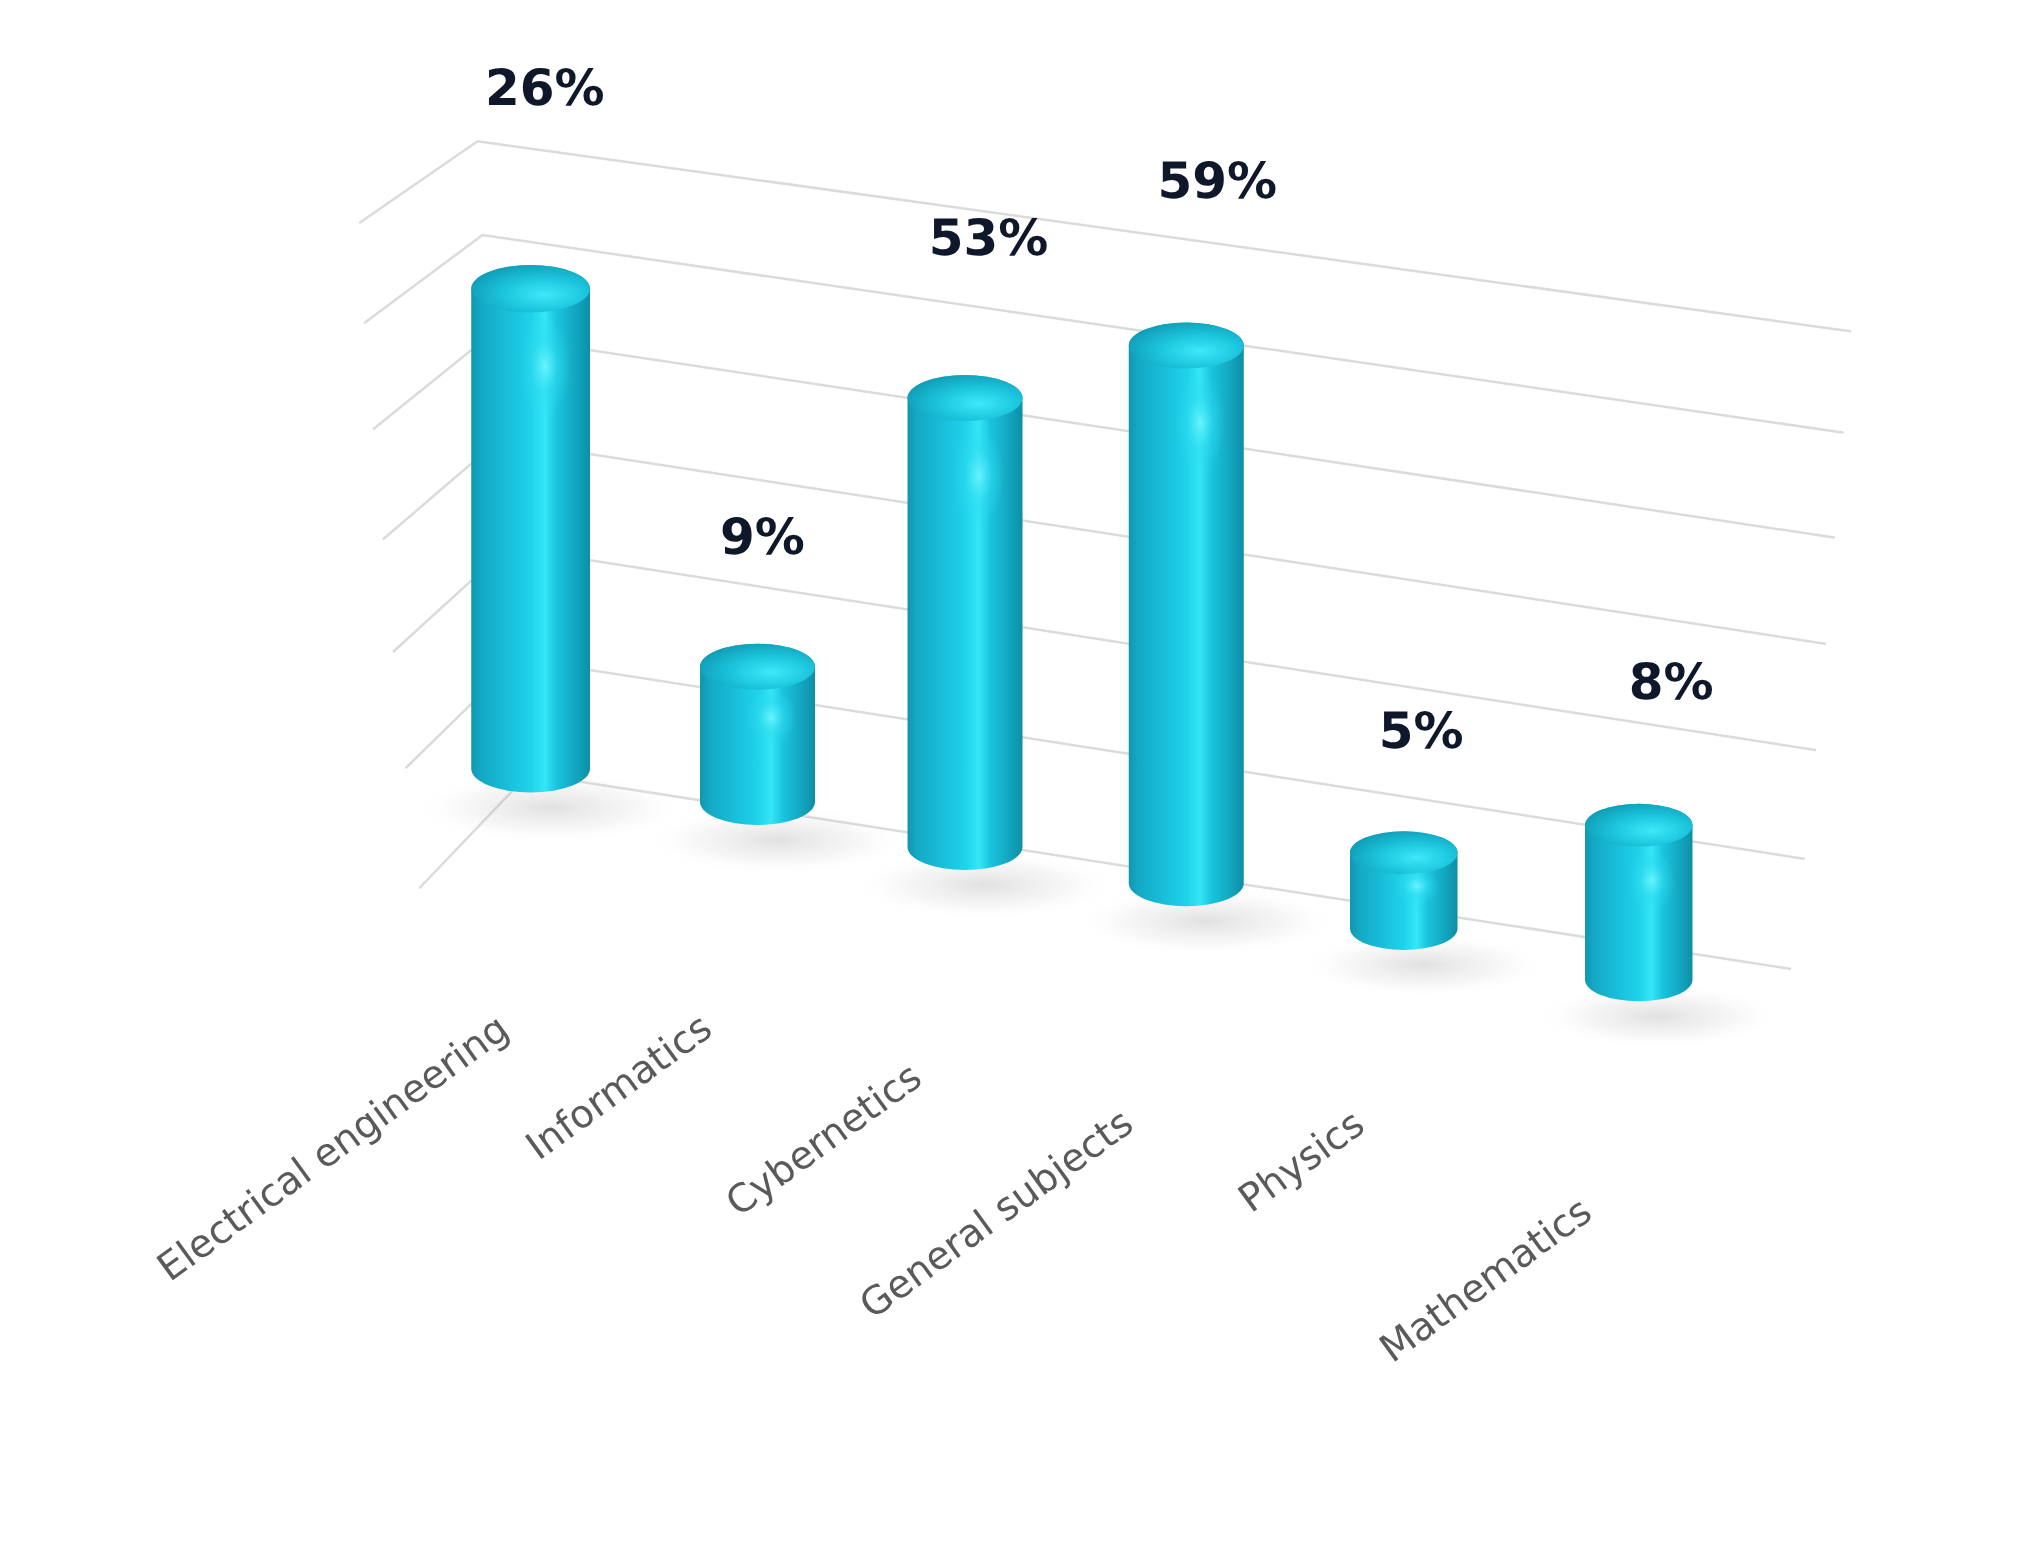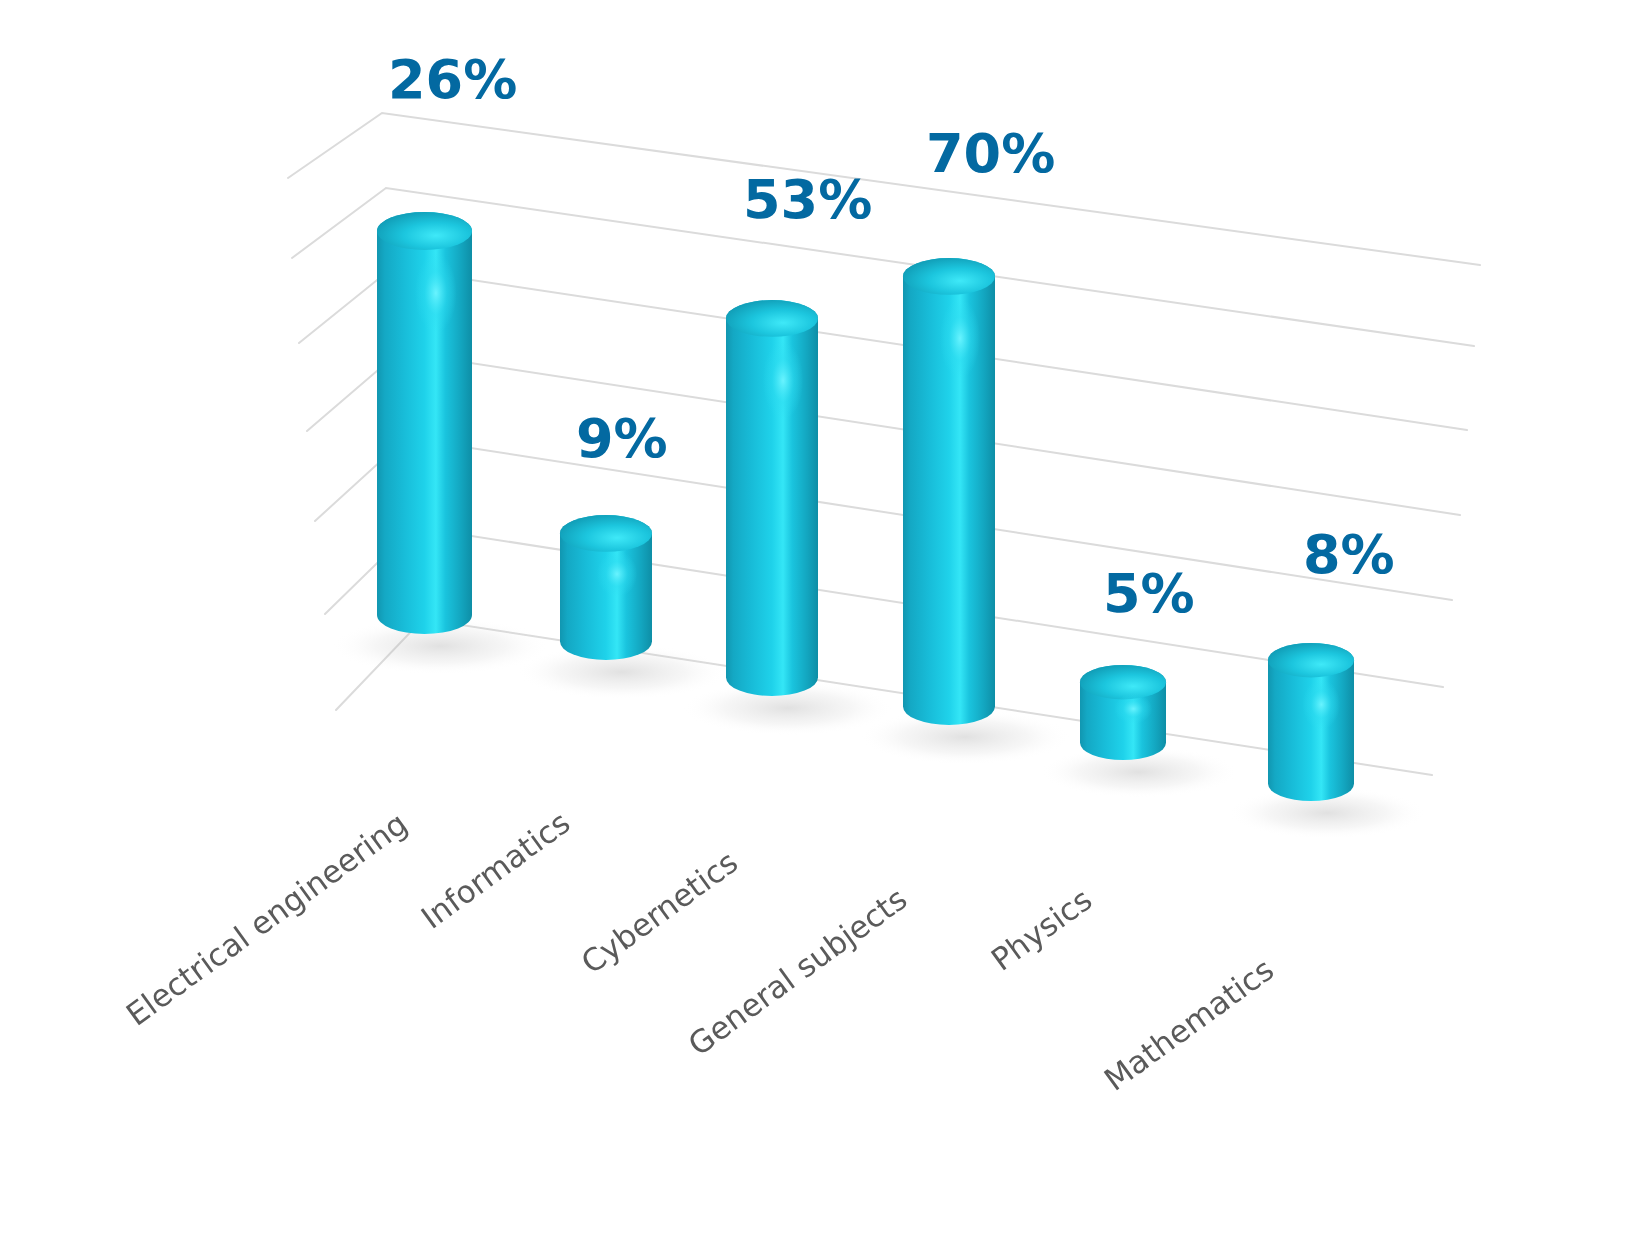--- a/index.html
+++ b/index.html
@@ -12,22 +12,22 @@
   #chart-root{
     position:relative;
     width:1625px;height:1241px;
     background:#ffffff;
   }
   #grid-layer{position:absolute;left:0;top:0;width:1625px;height:1241px;}
   #bars-layer{position:absolute;left:0;top:0;width:1625px;height:1241px;}
 
   .value-label{
     position:absolute;
-    color:#0369a1;
-    font-size:54px;
+    color:#0f172a;
+    font-size:40px;
     font-weight:bold;
     letter-spacing:0px;
     white-space:nowrap;
     font-family:"DejaVu Sans", sans-serif;
   }
   .cat-label{
     position:absolute;
     color:#5a5a5a;
     font-size:31px;
     font-weight:400;
@@ -118,21 +118,21 @@
           <path d="M 1268 660.2 A 43 17.2 0 0 1 1354 660.2 L 1354 783.8 A 43 17.2 0 0 1 1268 783.8 Z" fill="url(#cylGrad)"></path>
           <ellipse cx="1311" cy="660.2" rx="43" ry="17.2" fill="url(#capGrad)"></ellipse>
           <ellipse cx="1321.32" cy="704.44" rx="18.92" ry="25.28" fill="url(#spotGrad)"></ellipse>
         </g>
       </g>
   </svg>
 
   <div class="value-label" style="left:388px;top:48px;">26%</div>
   <div class="value-label" style="left:576px;top:407px;">9%</div>
   <div class="value-label" style="left:743px;top:168px;">53%</div>
-  <div class="value-label" style="left:926px;top:122px;">70%</div>
+  <div class="value-label" style="left:926px;top:122px;">59%</div>
   <div class="value-label" style="left:1103px;top:562px;">5%</div>
   <div class="value-label" style="left:1303px;top:523px;">8%</div>
 
   <div class="cat-label" style="left:130px;top:1000px;transform:rotate(-36deg);">Electrical engineering</div>
   <div class="cat-label" style="left:425px;top:903px;transform:rotate(-36deg);">Informatics</div>
   <div class="cat-label" style="left:585px;top:948px;transform:rotate(-36deg);">Cybernetics</div>
   <div class="cat-label" style="left:692px;top:1030px;transform:rotate(-36deg);">General subjects</div>
   <div class="cat-label" style="left:995px;top:945px;transform:rotate(-36deg);">Physics</div>
   <div class="cat-label" style="left:1108px;top:1065px;transform:rotate(-36deg);">Mathematics</div>
 

